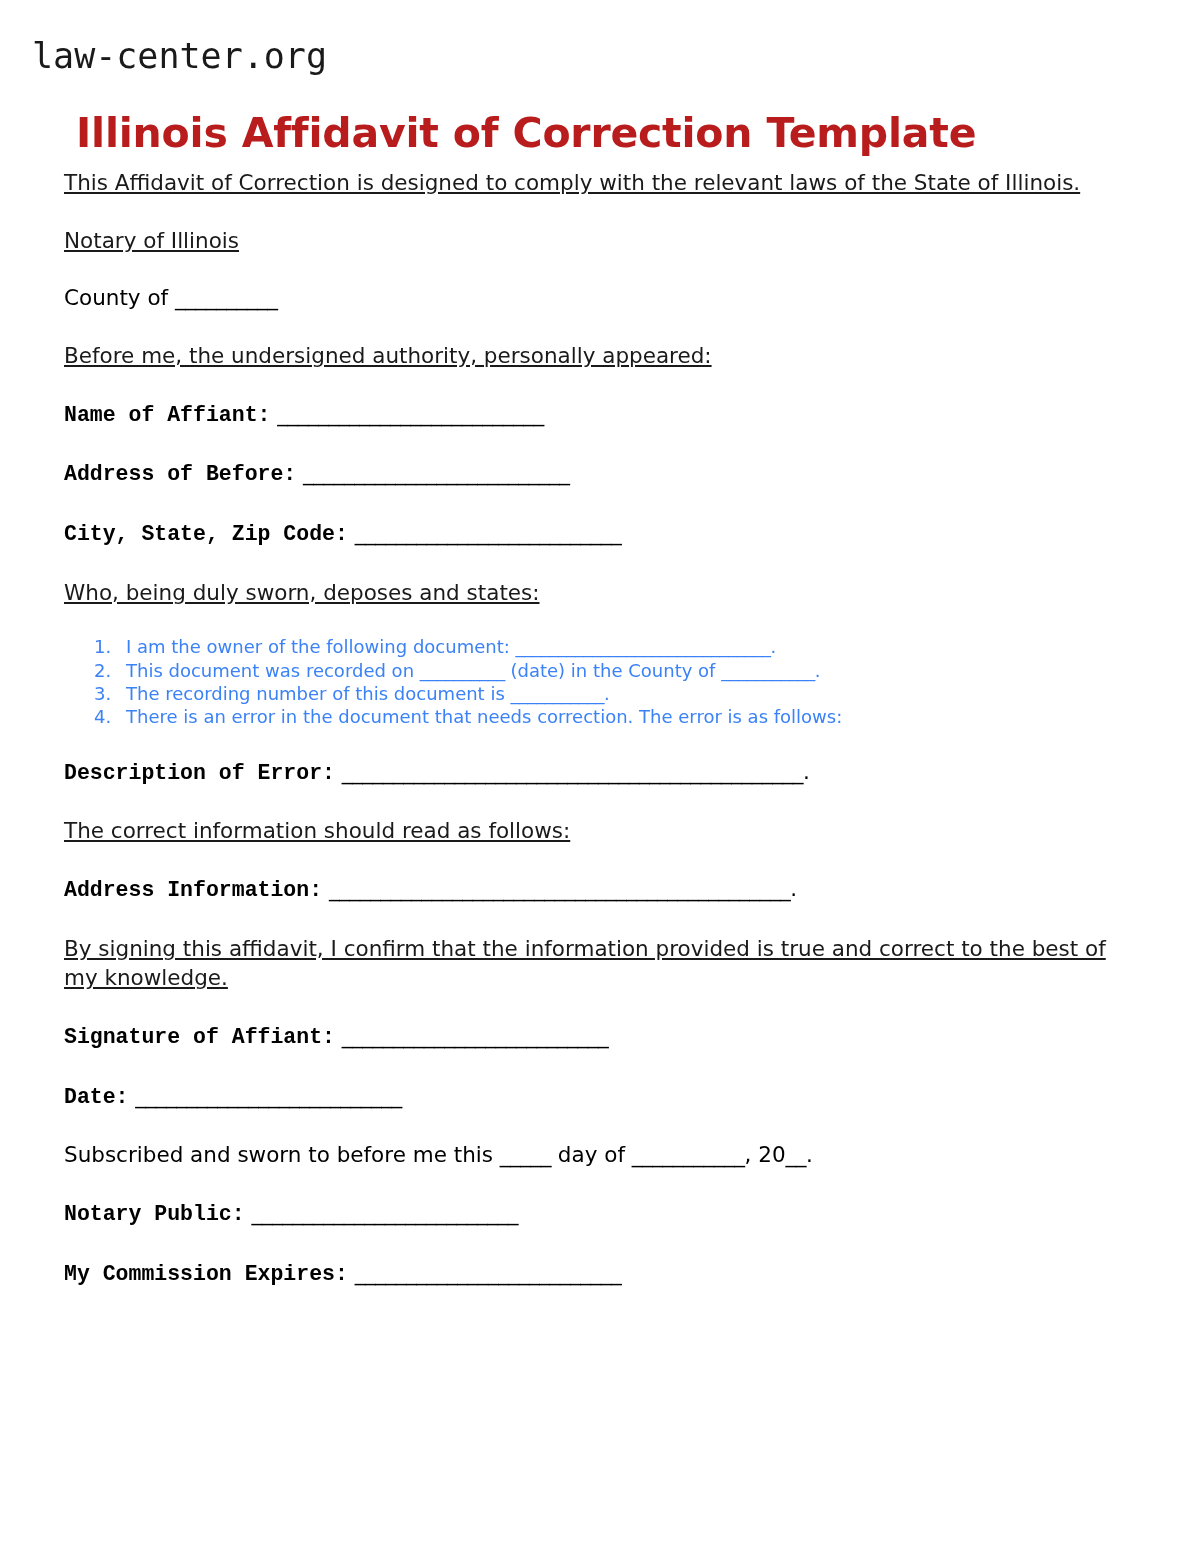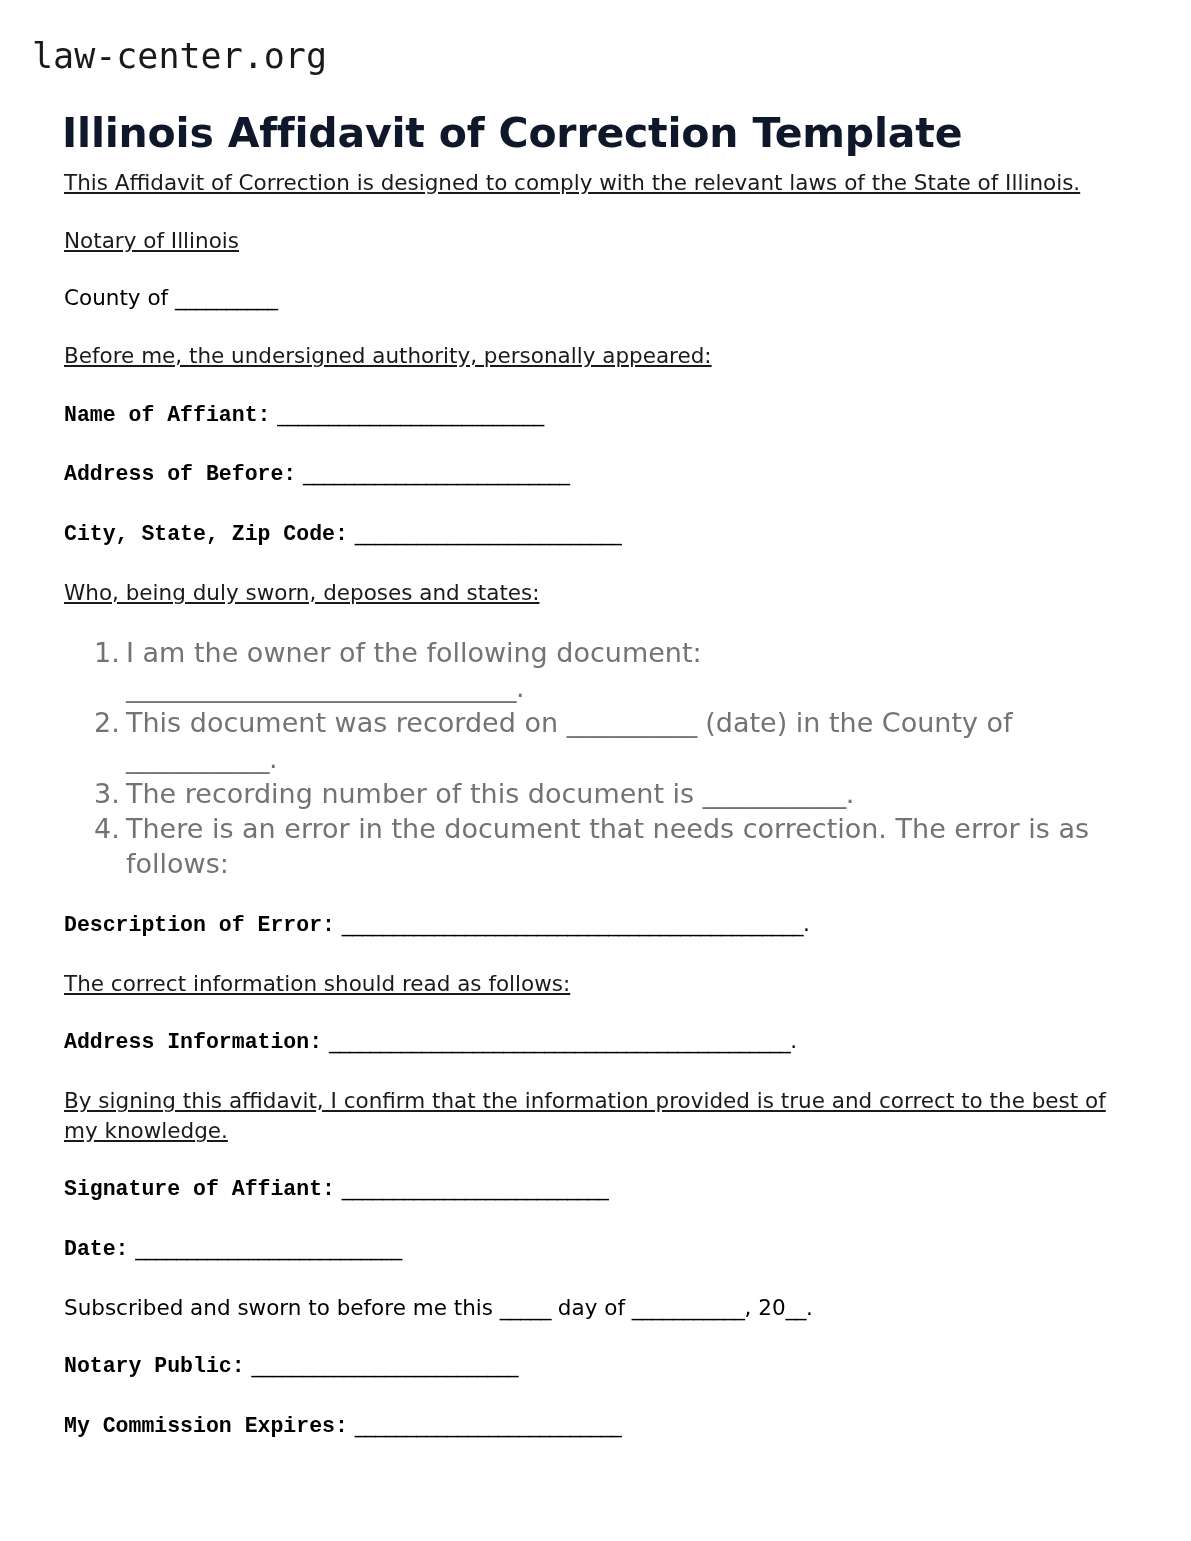--- a/index.html
+++ b/index.html
@@ -30,26 +30,26 @@
     font-family: "DejaVu Sans Mono", monospace;
     font-size: 35px;
     font-weight: 400;
     letter-spacing: 0px;
     color: #1a1a1a;
     line-height: 1.05;
     white-space: nowrap;
   }
   .doc-title {
     position: absolute;
-    left: 62px;
+    left: 76px;
     top: 82px;
     font-family: "DejaVu Sans", sans-serif;
     font-size: 41px;
     font-weight: 700;
-    color: #0f172a;
+    color: #b91c1c;
     line-height: 1.18;
     letter-spacing: -0.2px;
     white-space: nowrap;
   }
   .content {
     position: absolute;
     left: 64px;
     top: 168px;
     width: 1044px;
   }
@@ -82,23 +82,23 @@
     font-weight: 400;
     letter-spacing: -0.5px;
   }
   ol.numlist {
     margin: 0 0 28px 0;
     padding: 0 0 0 62px;
     list-style: none;
     counter-reset: item;
   }
   ol.numlist li {
-    font-size: 27px;
+    font-size: 18px;
     line-height: 1.30;
-    color: #737373;
+    color: #3b82f6;
     margin: 0;
     padding: 0;
     counter-increment: item;
     position: relative;
   }
   ol.numlist li::before {
     content: counter(item) ".";
     position: absolute;
     left: -32px;
     width: 26px;

